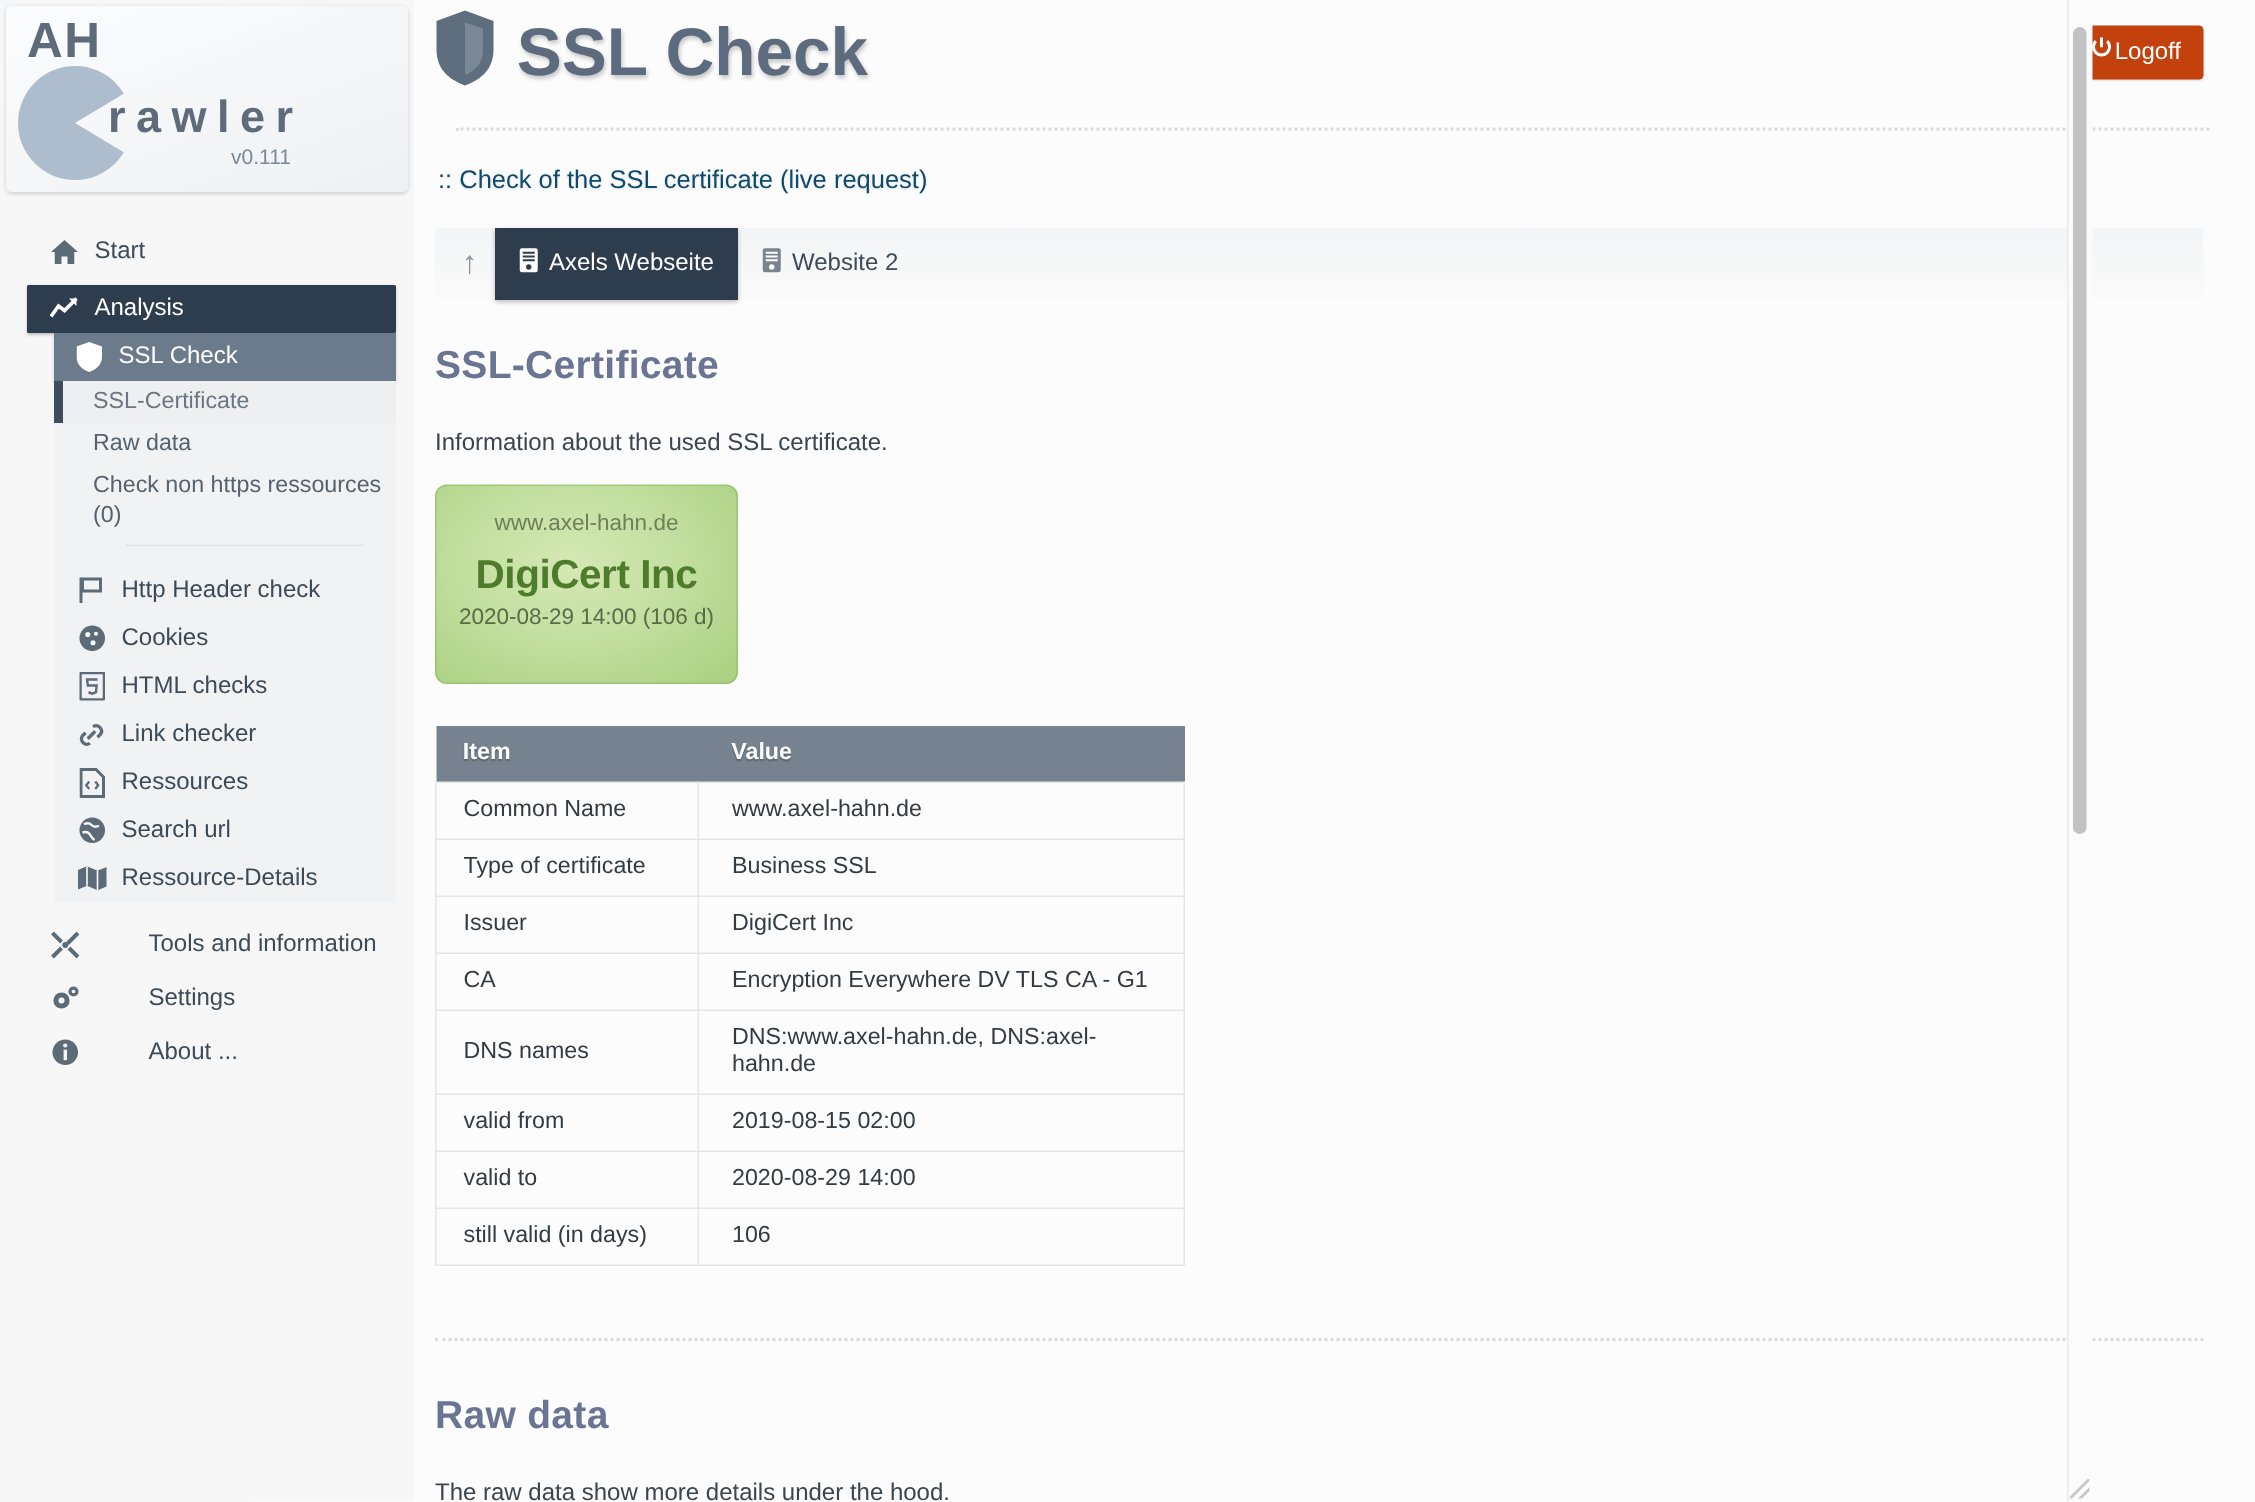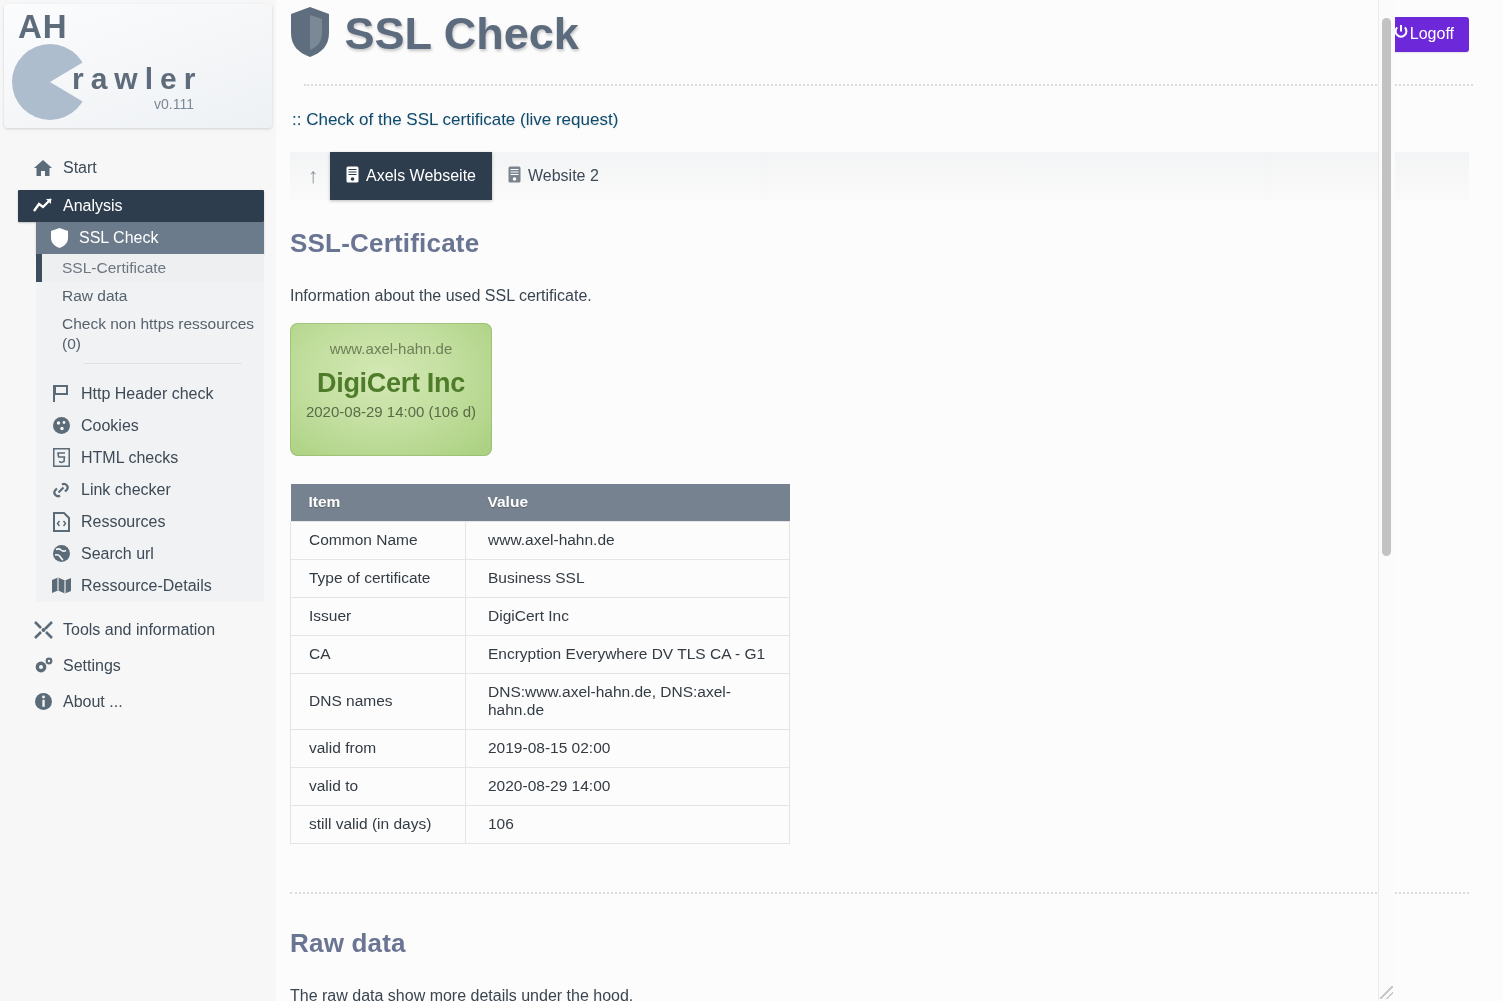--- a/index.html
+++ b/index.html
@@ -102,21 +102,21 @@
     margin: 0 12px 0 36px;
     background: #f1f2f3;
     padding-top: 4px;
   }
   .group-tail .nav-item { padding-left: 14px; }
   .nav-sep {
     height: 1px; background: #e0e2e4;
     margin: 4px 22px 4px 48px;
   }
   .bottom-group { margin-top: 10px; }
-  .bottom-group .nav-item { padding: 8px 10px 8px 32px; }
+  .bottom-group .nav-item { padding: 8px 10px 8px 32px; gap: 36px; }
 
   
   #main {
     position: absolute; left: 276px; top: 0;
     width: 1227px; height: 1001px;
     background: #fcfcfc;
     overflow: hidden;
   }
   .header {
     position: relative;
@@ -126,21 +126,21 @@
   .header .shield-big { vertical-align: middle; margin-right: 10px; }
   .page-title {
     display: inline-block; vertical-align: middle;
     font-size: 45px; font-weight: bold;
     color: #5c6b7d;
     text-shadow: 1px 2px 3px rgba(0,0,0,.22);
     letter-spacing: 0px;
   }
   .logoff-btn {
     position: absolute; right: 34px; top: 17px;
-    background: #6d28d9; color: #ffffff;
+    background: #c2410c; color: #ffffff;
     border: none; border-radius: 3px;
     font-size: 16px;
     padding: 7px 15px 8px 13px;
     cursor: pointer;
     display: flex; align-items: center; gap: 1px;
     font-family: "Liberation Sans", sans-serif;
     box-shadow: 0 1px 1px rgba(0,0,0,.1);
   }
   .dotted-rule {
     border-top: 2px dotted #d8dcdf;

